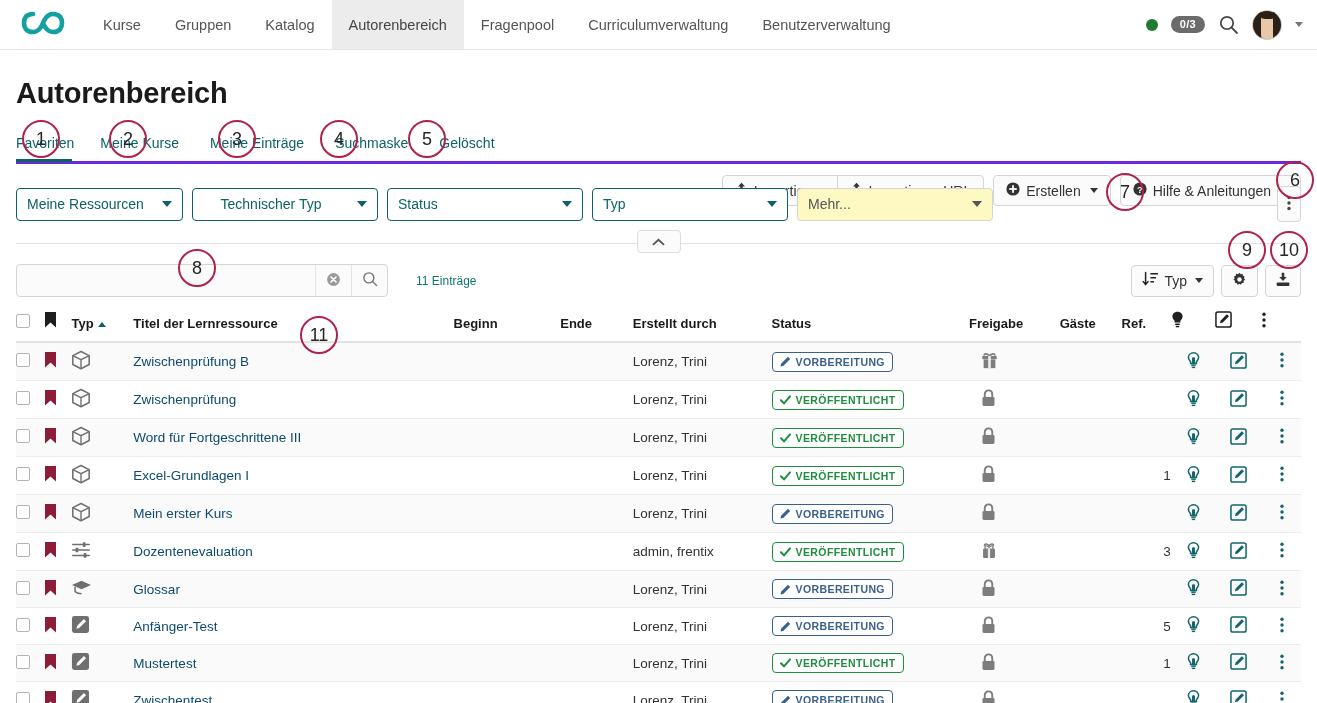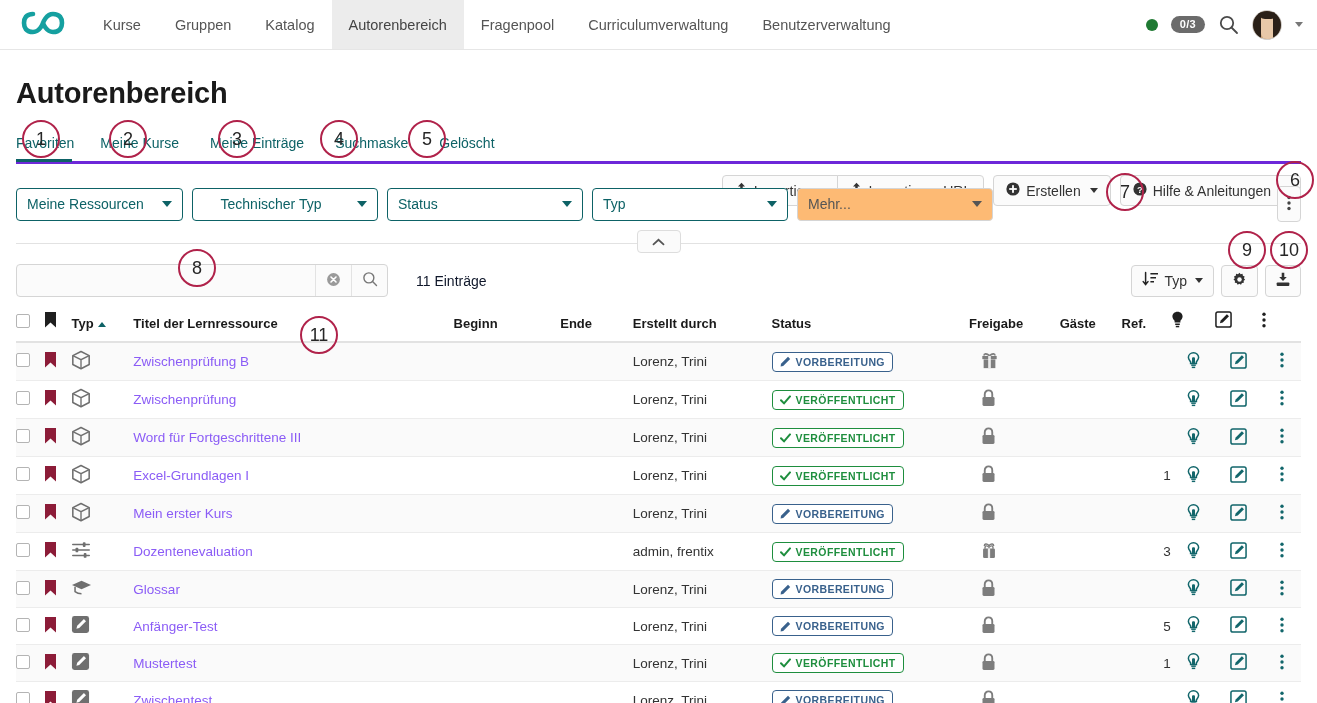--- a/index.html
+++ b/index.html
@@ -153,21 +153,21 @@
     padding: 0 10px;
     cursor: pointer;
     position: relative;
   }
   .select .label { flex: 1; white-space: nowrap; }
   .select .arrow {
     width: 0; height: 0; margin-left: 18px;
     border-left: 5px solid transparent; border-right: 5px solid transparent;
     border-top: 6px solid #0d6266;
   }
-  .select.muted { border-color: #d5d5d5; background: #fdba74; color: #555555; }
+  .select.muted { border-color: #d5d5d5; background: #fef9c3; color: #555555; }
   .select.muted .arrow { border-top-color: #555555; }
   .sel-w1 { width: 167px; }
   .sel-w2 { width: 186px; text-align: center; }
   .sel-w3 { width: 186px; }
   .sel-w4 { width: 196px; }
   .sel-w5 { width: 196px; }
   .sel-w6 { width: 196px; }
   .kebab-btn {
     margin-left: auto;
     width: 24px; height: 36px;
@@ -208,21 +208,21 @@
     background: transparent;
     padding: 0 10px; font-size: 14px;
     font-family: "Liberation Sans", sans-serif;
     color: #333333;
   }
   .search-btn {
     width: 36px; display: flex; align-items: center; justify-content: center;
     border-left: 1px solid #e3e3e3; cursor: pointer; color: #777777;
   }
   .entries-count {
-    margin-left: 28px; font-size: 14px; color: #0f172a; font-weight: normal;
+    margin-left: 28px; font-size: 12px; color: #0f766e; font-weight: normal;
   }
   .table-tools {
     margin-left: auto; display: flex; gap: 7px; align-items: center;
   }
   .tool-btn {
     background: #fbfbfb; border: 1px solid #d5d5d5; border-radius: 4px;
     height: 32px; min-width: 32px;
     display: flex; align-items: center; justify-content: center;
     gap: 5px; padding: 0 10px;
     font-size: 14px; color: #333333; cursor: pointer;
@@ -264,21 +264,21 @@
 
   th.ta-c, td.ta-c { text-align: center; }
   th.ta-r, td.ta-r { text-align: right; padding-right: 6px; }
   td.ta-r { color: #0d6266; }
 
   .chk {
     width: 14px; height: 14px;
     border: 1px solid #b4b4b4; border-radius: 2px;
     background: #ffffff; display: inline-block; cursor: pointer;
   }
-  .title-link { color: #8b5cf6; text-decoration: none; cursor: pointer; }
+  .title-link { color: #0c4a6e; text-decoration: none; cursor: pointer; }
 
   .badge {
     display: inline-flex; align-items: center; gap: 5px;
     border: 1px solid; border-radius: 4px;
     font-size: 10.5px; font-weight: bold; letter-spacing: .4px;
     padding: 3px 7px;
     white-space: nowrap;
   }
   .badge.prep { color: #39618c; border-color: #39618c; background: #ffffff; }
   .badge.pub  { color: #1e8e3e; border-color: #1e8e3e; background: #ffffff; justify-content: flex-end; }

